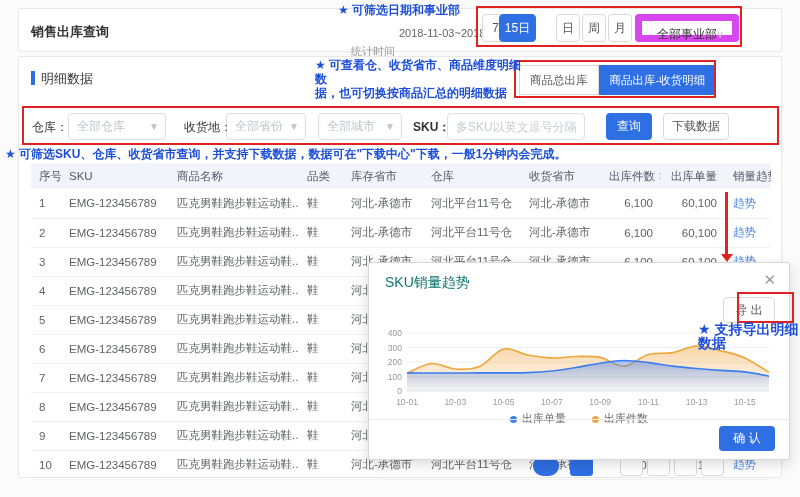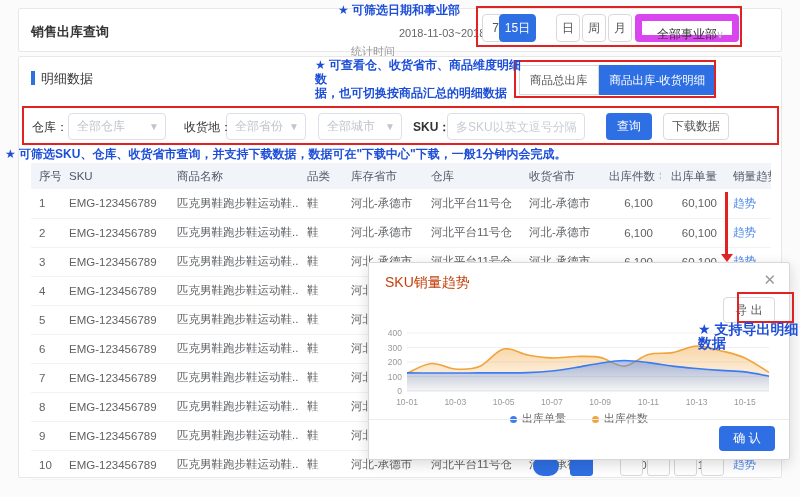--- a/index.html
+++ b/index.html
@@ -53,21 +53,21 @@
 
   
   .pager { position:absolute; z-index:4; }
   .pg { position:absolute; top:0; width:23px; height:20px; border:1px solid #d9d9d9; border-radius:3px; background:#fff; cursor:pointer; }
   .pg.active { background:#2f6fe4; border-color:#2f6fe4; }
   .pg.frag { width:26px; border:none; background:#2f6fe4; border-radius:10px; }
 
   
   .popup { position:absolute; left:368px; top:262px; width:422px; height:198px; background:#fff;
     border:1px solid #d8d8d8; border-radius:2px; box-shadow:0 4px 14px rgba(0,0,0,0.15); z-index:10; }
-  .popup-title { position:absolute; left:16px; top:11px; font-size:14px; color:#c2410c; }
+  .popup-title { position:absolute; left:16px; top:11px; font-size:14px; color:#0f766e; }
   .popup-close { position:absolute; right:13px; top:8px; font-size:15px; color:#999; cursor:pointer; }
   .export-btn { position:absolute; right:14px; top:34px; width:52px; height:26px; }
   .legend { position:absolute; left:0; top:148px; width:100%; display:flex; justify-content:center; gap:26px; font-size:11px; color:#666; }
   .legend .dot { display:inline-block; width:7px; height:7px; border-radius:50%; margin-right:5px; vertical-align:middle; }
   .popup-footer { position:absolute; left:0; bottom:0; width:100%; height:40px; border-top:1px solid #ececec; }
   .confirm-btn { position:absolute; right:14px; bottom:8px; width:56px; height:25px; }
 
   
   .red-rect { position:absolute; border:2px solid #e02222; z-index:22; pointer-events:none; }
   .arrow { position:absolute; left:725px; top:192px; width:3px; height:64px; background:#e02222; z-index:12; }

